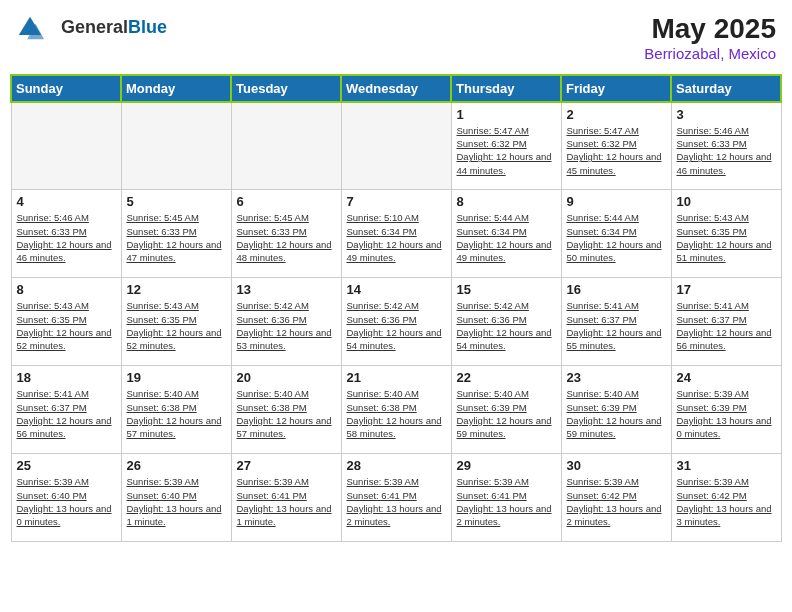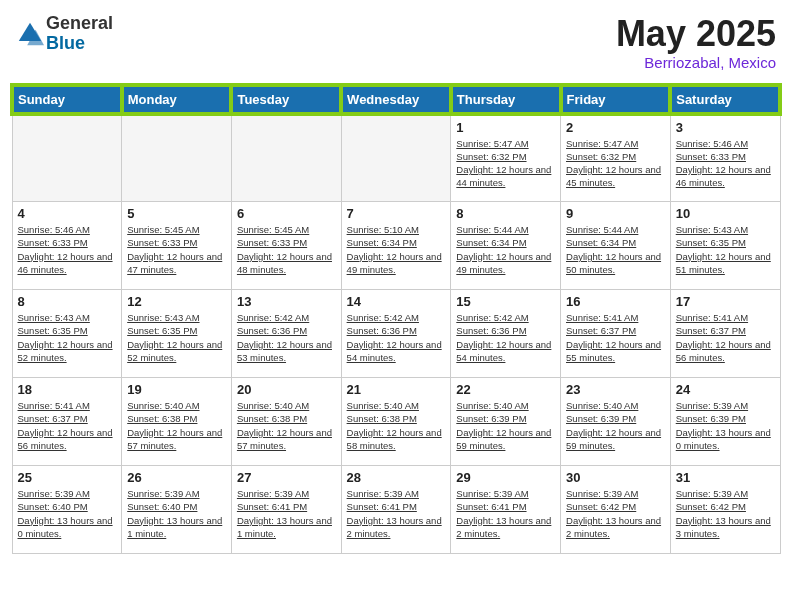--- a/index.html
+++ b/index.html
@@ -16,43 +16,43 @@
       align-items: flex-start;
       margin-bottom: 8px;
       padding: 4px 6px;
     }
     .logo {
       display: flex;
       align-items: center;
     }
     .logo-text {
       display: flex;
-      flex-direction: column;
       line-height: 1.1;
+      margin-left: 15px;
     }
     .logo-general {
       font-size: 18px;
       font-weight: bold;
       color: #333;
     }
     .logo-blue {
       font-size: 18px;
       font-weight: bold;
       color: #0369a1;
     }
     .logo-icon {
       width: 28px;
       height: 28px;
       margin-right: 2px;
     }
     .title-block {
       text-align: right;
     }
     .month-title {
-      font-size: 36px;
+      font-size: 28px;
       font-weight: bold;
       color: #222;
       line-height: 1.1;
       margin-left: 12px;
     }
     .location {
       font-size: 15px;
       color: #6d28d9;
     }
     .calendar {
@@ -60,21 +60,21 @@
       border-collapse: collapse;
       border: 1px solid #bbb;
     }
     .calendar th {
       background: #1a6faf;
       color: #fff;
       font-size: 13px;
       font-weight: bold;
       padding: 5px 4px;
       text-align: left;
-      border: 4px solid #84cc16;
+      border: 2px solid #84cc16;
     }
     .calendar td {
       vertical-align: top;
       width: calc(100%/7);
       min-height: 80px;
       padding: 4px 5px;
       border: 1px solid #ccc;
       font-size: 10px;
       color: #333;
       background: #fff;

